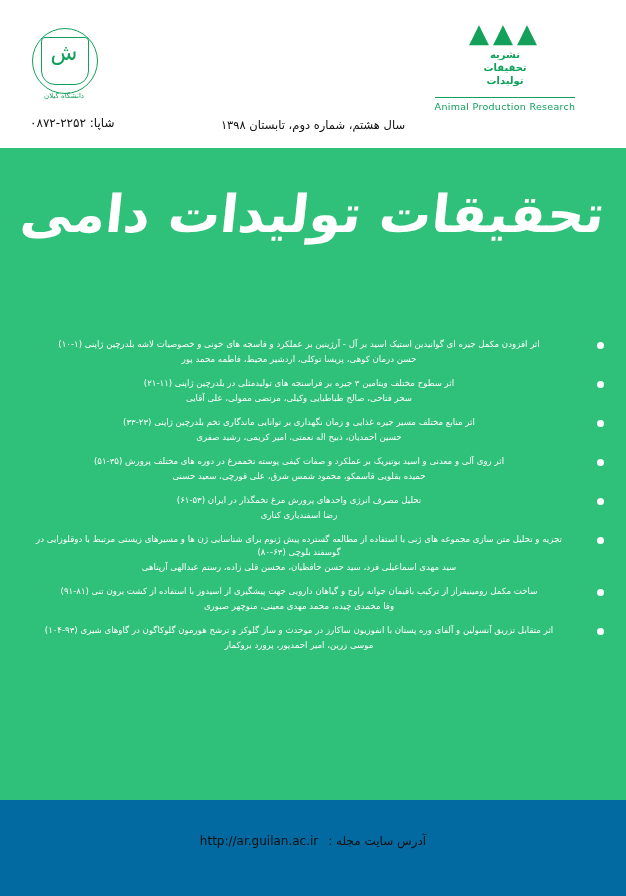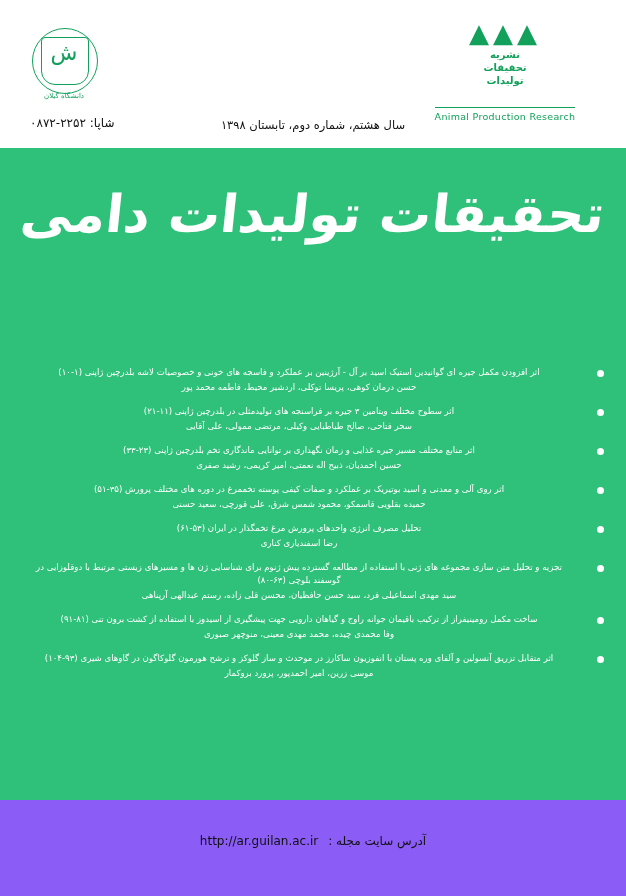--- a/index.html
+++ b/index.html
@@ -84,21 +84,21 @@
     font-size: 26px;
     line-height: 30px;
     letter-spacing: 4px;
   }
   .journal-logo .logo-fa {
     font-size: 10px;
     line-height: 13px;
     font-weight: bold;
   }
   .journal-logo .logo-en {
-    margin-top: 20px;
+    margin-top: 10px;
     font-size: 9.5px;
     letter-spacing: .3px;
     border-top: 1px solid #12a05a;
     padding-top: 3px;
     display: inline-block;
   }
 
   
   .issue-line {
     position: absolute;
@@ -145,21 +145,20 @@
   }
 
   
   .toc {
     position: absolute;
     top: 190px;
     left: 0;
     right: 0;
     padding: 0 22px 0 14px;
     direction: rtl;
-    margin-top: 28px;
   }
   .toc-entry {
     position: relative;
     margin-bottom: 11px;
     padding-right: 20px;
   }
   .toc-entry .bullet {
     position: absolute;
     right: 0;
     top: 4px;
@@ -183,21 +182,21 @@
     padding: 0 12px;
     margin-top: 2px;
   }
 
   
   .footer-area {
     position: absolute;
     top: 800px;
     left: 0; right: 0;
     bottom: 0;
-    background: #8b5cf6;
+    background: #0369a1;
   }
   .site-line {
     position: absolute;
     top: 34px;
     left: 0; right: 0;
     text-align: center;
     font-size: 12px;
     color: #111;
     direction: rtl;
   }

